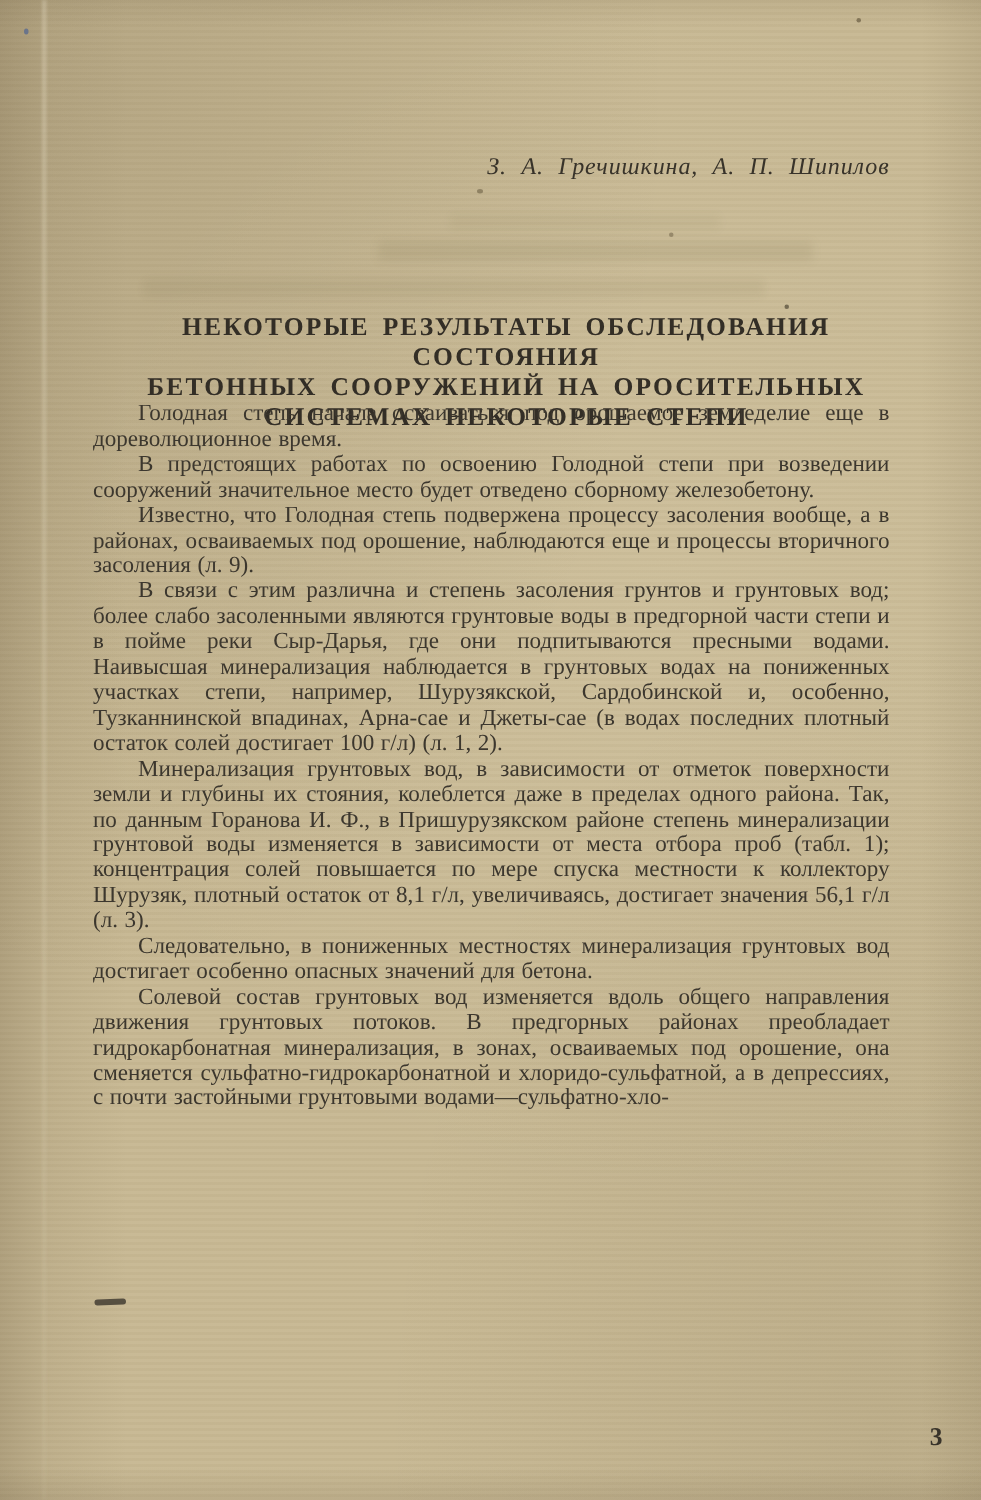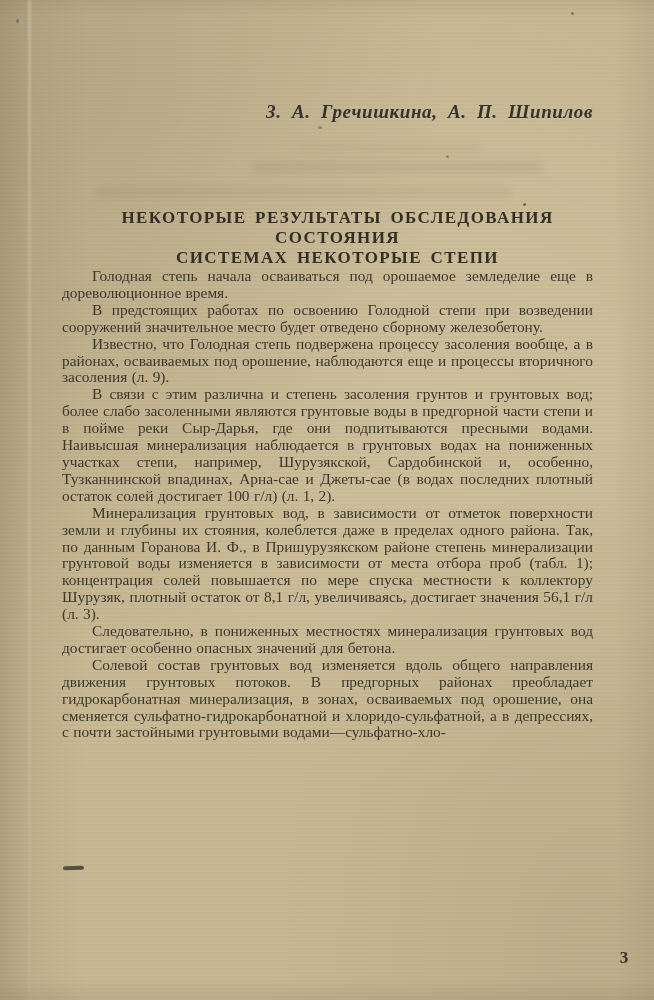--- a/index.html
+++ b/index.html
@@ -18,24 +18,23 @@
       linear-gradient(270deg, rgba(88,72,46,0.10) 0px, rgba(88,72,46,0.0) 40px),
       linear-gradient(0deg, rgba(88,72,46,0.12) 0px, rgba(88,72,46,0.0) 22px),
       linear-gradient(180deg, rgba(88,72,46,0.08) 0px, rgba(88,72,46,0.0) 18px),
       repeating-linear-gradient(0deg, rgba(255,250,235,0.030) 0px, rgba(255,250,235,0.030) 2px, rgba(95,80,52,0.028) 2px, rgba(95,80,52,0.028) 4px);
     color:#3c372e;
   }
   .authors{
     position:absolute;top:101px;left:0;right:61px;
     text-align:right;
     font-style:italic;
-    font-size:19px;line-height:22px;
+    font-size:16px;line-height:22px;
     letter-spacing:0.6px;word-spacing:5px;
     color:#38332a;
-    font-weight:bold;
   }
   .title{
     position:absolute;top:208px;left:72px;width:531px;
     text-align:center;
     font-weight:bold;
     font-size:17px;line-height:20px;
     letter-spacing:1.4px;word-spacing:3px;
     color:#332e26;
   }
   .body-text{
@@ -89,20 +88,21 @@
   <div class="speck speck-4"></div>
 
   <div class="ghost ghost-3"></div>
   <div class="ghost ghost-1"></div>
   <div class="ghost ghost-2"></div>
 
   <div class="authors">З. А. Гречишкина, А. П. Шипилов</div>
 
   <div class="title">
     <div>НЕКОТОРЫЕ РЕЗУЛЬТАТЫ ОБСЛЕДОВАНИЯ СОСТОЯНИЯ</div>
+    <div>БЕТОННЫХ СООРУЖЕНИЙ НА ОРОСИТЕЛЬНЫХ</div>
     <div>СИСТЕМАХ НЕКОТОРЫЕ СТЕПИ</div>
   </div>
 
   <div class="body-text">
     <p>Голодная степь начала осваиваться под орошаемое земледелие еще в дореволюционное время.</p>
     <p>В предстоящих работах по освоению Голодной степи при возведении сооружений значительное место будет отведено сборному железобетону.</p>
     <p>Известно, что Голодная степь подвержена процессу засоления вообще, а в районах, осваиваемых под орошение, наблюдаются еще и процессы вторичного засоления (л. 9).</p>
     <p>В связи с этим различна и степень засоления грунтов и грунтовых вод; более слабо засоленными являются грунтовые воды в предгорной части степи и в пойме реки Сыр-Дарья, где они подпитываются пресными водами. Наивысшая минерализация наблюдается в грунтовых водах на пониженных участках степи, например, Шурузякской, Сардобинской и, особенно, Тузканнинской впадинах, Арна-сае и Джеты-сае (в водах последних плотный остаток солей достигает 100 г/л) (л. 1, 2).</p>
     <p>Минерализация грунтовых вод, в зависимости от отметок поверхности земли и глубины их стояния, колеблется даже в пределах одного района. Так, по данным Горанова И. Ф., в Пришурузякском районе степень минерализации грунтовой воды изменяется в зависимости от места отбора проб (табл. 1); концентрация солей повышается по мере спуска местности к коллектору Шурузяк, плотный остаток от 8,1 г/л, увеличиваясь, достигает значения 56,1 г/л (л. 3).</p>
     <p>Следовательно, в пониженных местностях минерализация грунтовых вод достигает особенно опасных значений для бетона.</p>

